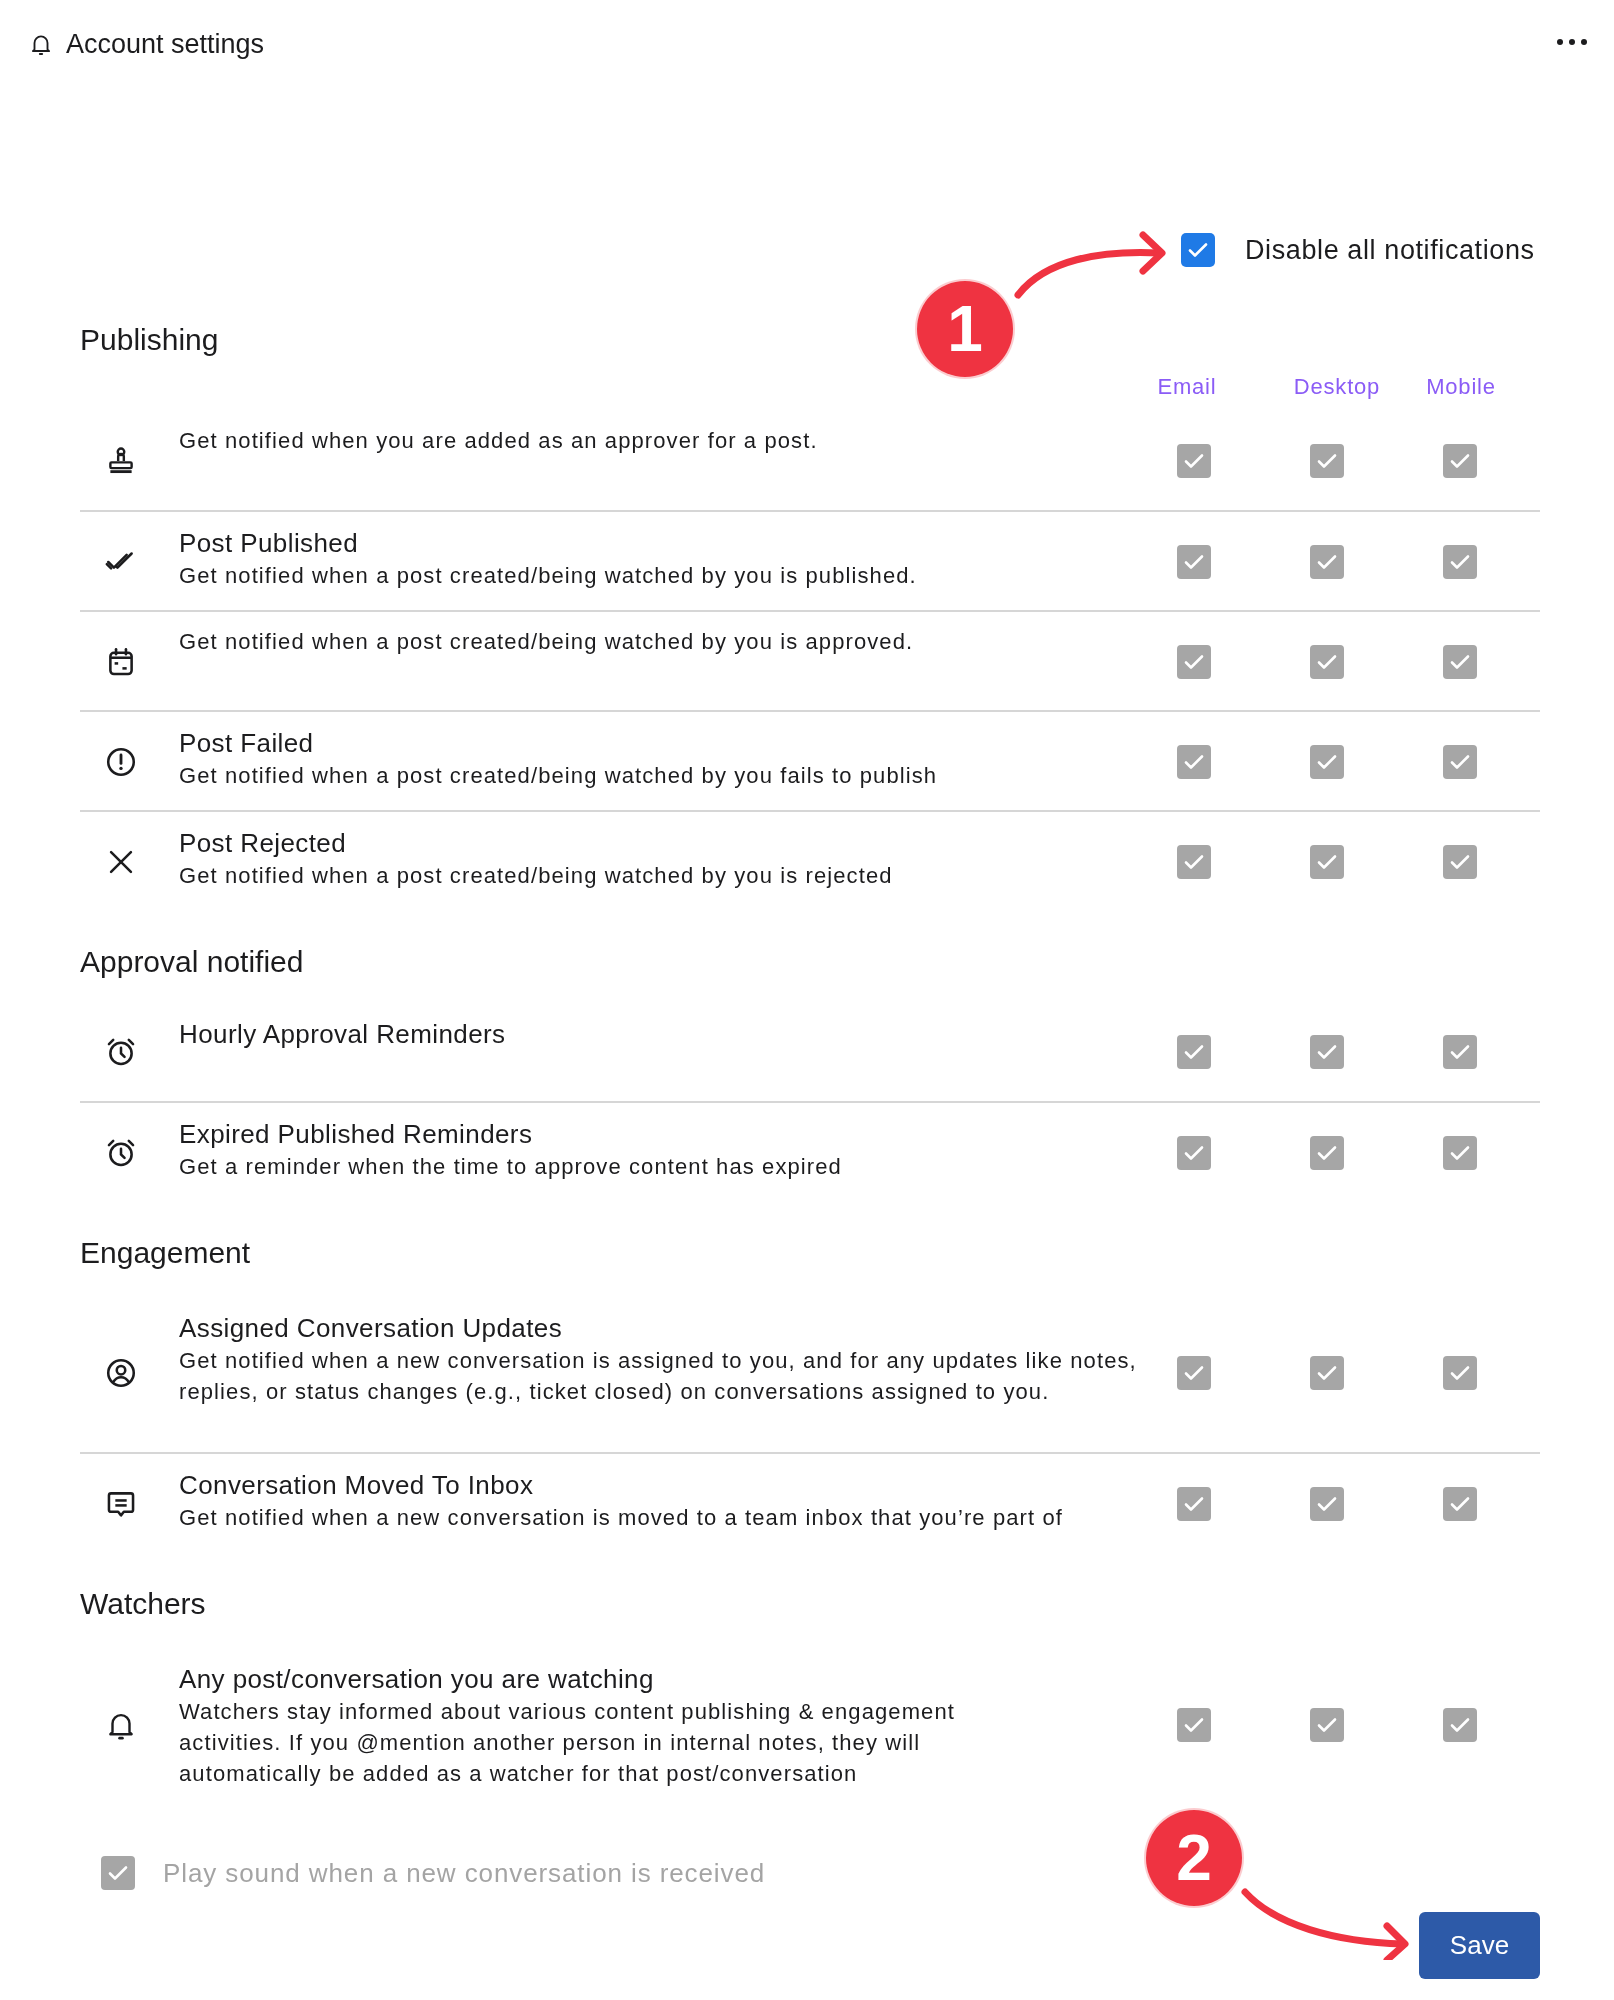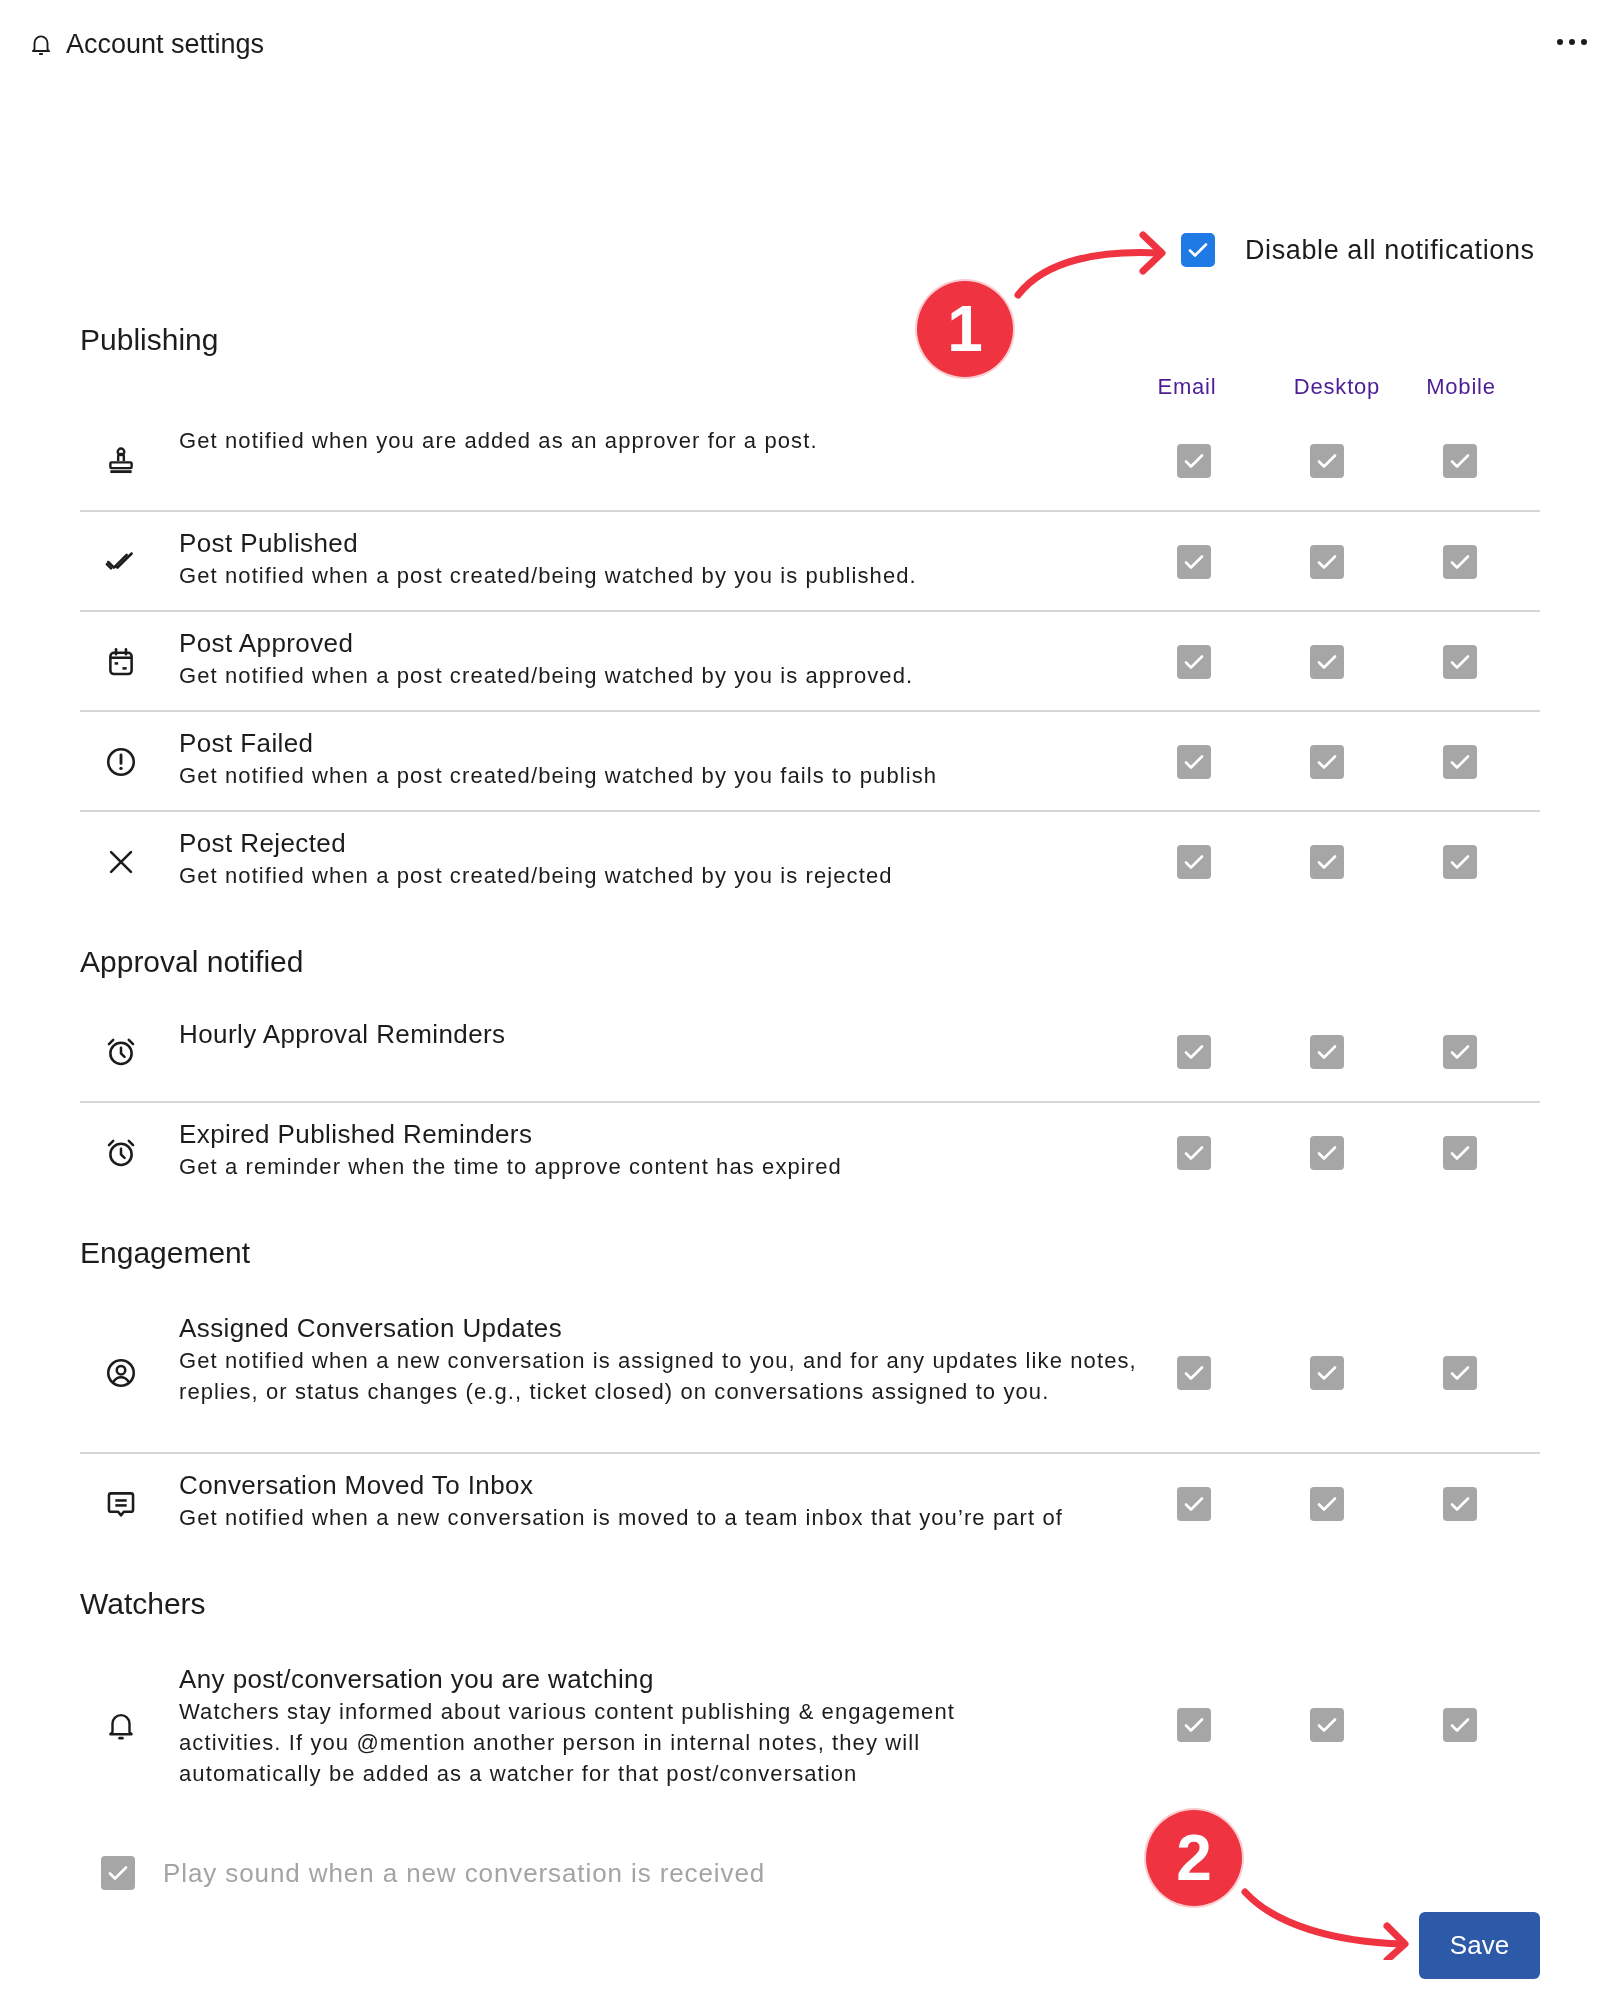--- a/index.html
+++ b/index.html
@@ -15,21 +15,21 @@
   .more span { width: 6px; height: 6px; border-radius: 50%; background: #1c1c1e; display: block; }
 
   .disable-all { left: 1181px; top: 233px; display: flex; align-items: center; gap: 30px; cursor: pointer; }
   .cb-blue { width: 34px; height: 34px; border-radius: 5px; background: #1f7ae6; display: flex; align-items: center; justify-content: center; }
   .cb-blue svg, .cb-gray svg { width: 24px; height: 24px; }
   .disable-label { font-size: 27px; color: #1c1c1e; letter-spacing: 0.6px; white-space: nowrap; }
 
   .badge { width: 96px; height: 96px; border-radius: 50%; background: #ef3341; color: #fff; font-weight: bold; font-size: 64px; display: flex; align-items: center; justify-content: center; box-shadow: 0 0 0 2px rgba(239,51,65,0.25); }
 
   .section-heading { left: 80px; font-size: 30px; color: #1c1c1e; }
-  .col-header { top: 374px; font-size: 22px; color: #4c1d95; letter-spacing: 0.8px; width: 130px; text-align: center; }
+  .col-header { top: 374px; font-size: 22px; color: #8b5cf6; letter-spacing: 0.8px; width: 130px; text-align: center; }
 
   .row { left: 80px; width: 1460px; }
   .row-divider { position: absolute; left: 0; right: 0; bottom: 0; height: 2px; background: #d6d6d6; }
   .row-icon { position: absolute; left: 22px; width: 38px; height: 38px; display: flex; align-items: center; justify-content: center; }
   .row-icon svg { width: 34px; height: 34px; }
   .row-text { position: absolute; left: 99px; width: 1020px; }
   .row-title { font-size: 26px; color: #1c1c1e; letter-spacing: 0.4px; line-height: 34px; }
   .row-desc { font-size: 22px; color: #1c1c1e; letter-spacing: 1.1px; line-height: 31px; }
   .cb-gray { position: absolute; width: 34px; height: 34px; border-radius: 4px; background: #a6a6a6; display: flex; align-items: center; justify-content: center; cursor: pointer; }
 
@@ -184,21 +184,20 @@
   <div class="row-divider"></div>
 </div>
 
 <div class="abs row" style="top:612px;height:100px;">
   <div class="row-icon" style="top:31px;">
       <svg>
         <use href="#i-cal"></use>
       </svg>
     </div>
   <div class="row-text" style="top:14px;">
-      <div class="row-title">Post Approved</div>
       <div class="row-desc">Get notified when a post created/being watched by you is approved.</div>
     </div>
   <div class="cb-gray" style="left:1097px;top:33px;">
       <svg>
         <use href="#i-check"></use>
       </svg>
     </div>
   <div class="cb-gray" style="left:1230px;top:33px;">
       <svg>
         <use href="#i-check"></use>

